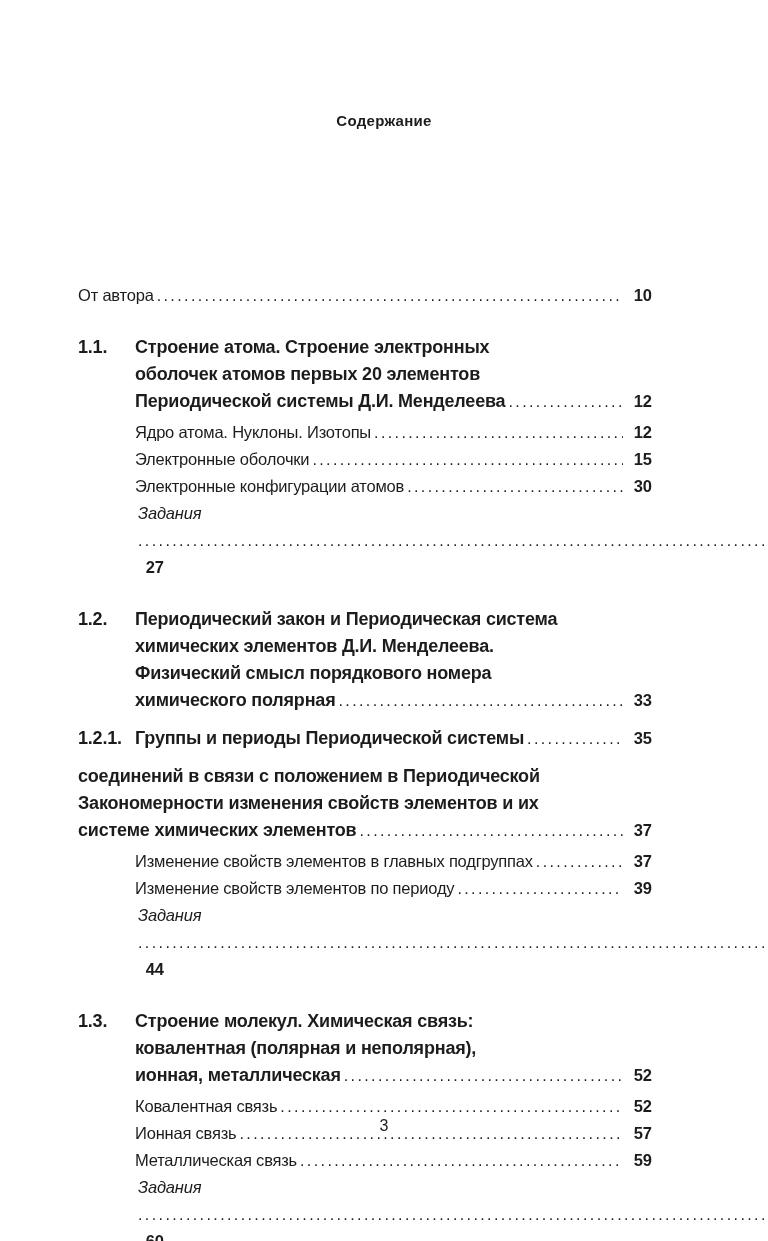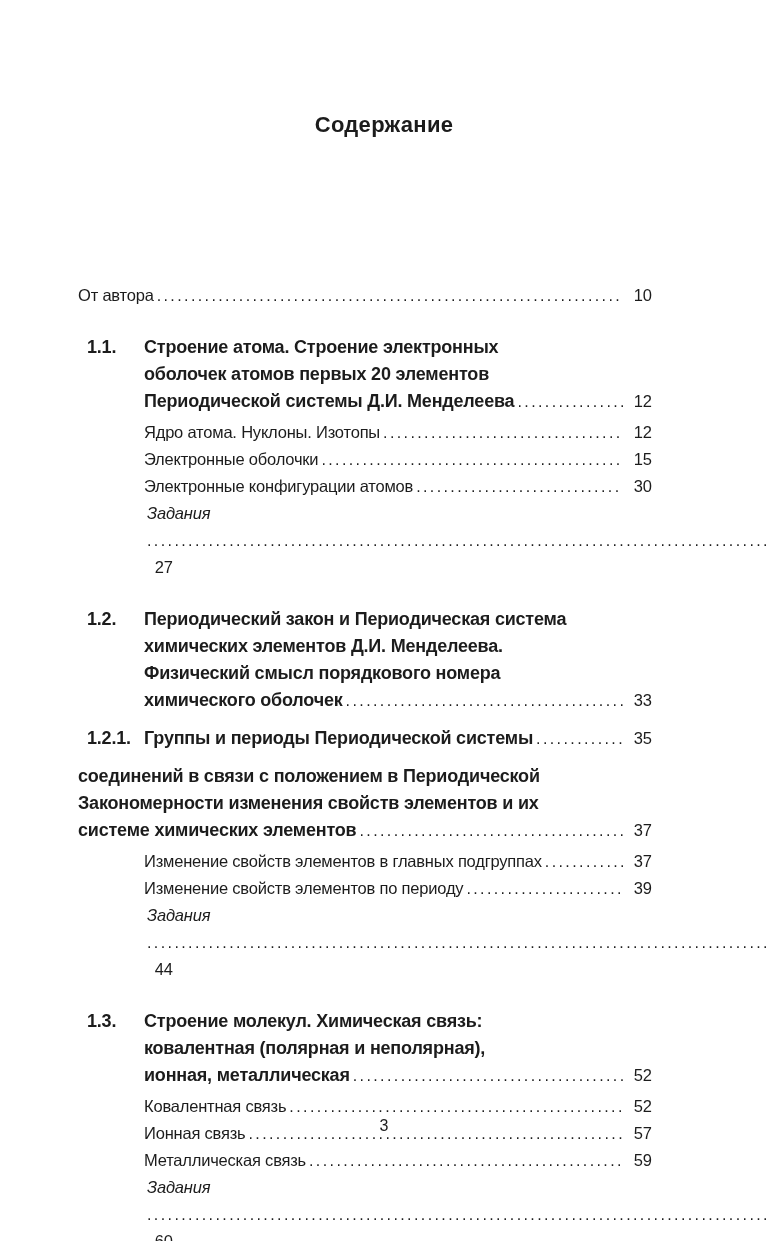--- a/index.html
+++ b/index.html
@@ -11,58 +11,58 @@
     color: #1c1c1c;
     font-family: "Liberation Sans", "DejaVu Sans", sans-serif;
     overflow: hidden;
   }
   .doc-title {
     position: absolute;
     top: 112px;
     left: 0;
     right: 0;
     text-align: center;
-    font-size: 22px;
+    font-size: 15px;
     font-weight: 700;
     letter-spacing: 0.3px;
   }
   .toc {
     position: absolute;
     top: 282px;
     left: 78px;
     width: 574px;
   }
   .entry { display: flex; }
   .entry.gap-large { margin-top: 25px; }
   .entry.gap-small { margin-top: 11px; }
   .entry.bold { font-weight: 700; font-size: 18px; margin-bottom: 4px; letter-spacing: -0.2px; }
   .entry.regular, .entry.italic { font-size: 16.5px; letter-spacing: -0.2px; align-items: center; }
   .entry.italic .line, .entry.italic .text { font-style: italic; flex-direction: column; }
-  .num { width: 57px; flex-shrink: 0; line-height: 27px; margin-left: 9px; }
+  .num { width: 57px; flex-shrink: 0; line-height: 27px; }
   .body { flex: 1; min-width: 0; }
   .line { line-height: 27px; }
   .line.last { display: flex; align-items: baseline; }
   .dots {
     flex: 1;
     overflow: hidden;
     white-space: nowrap;
     margin: 0 3px;
     font-weight: 400;
     font-style: normal;
     font-size: 16px;
   }
   .dots::after {
     content: "......................................................................................................................";
     letter-spacing: 2.4px;
   }
   .pg {
     flex-shrink: 0;
     min-width: 26px;
     text-align: right;
-    font-weight: 400;
+    font-weight: 700;
     font-style: normal;
     font-size: 16.5px;
     letter-spacing: 0;
   }
   .footer-page {
     position: absolute;
     top: 1117px;
     left: 0;
     right: 0;
     text-align: center;
@@ -137,21 +137,21 @@
           </div>
         </div>
       </div>
       <div class="entry bold gap-large">
         <div class="num">1.2.</div>
         <div class="body">
           <div class="line">Периодический закон и Периодическая система</div>
           <div class="line">химических элементов Д.И. Менделеева.</div>
           <div class="line">Физический смысл порядкового номера</div>
           <div class="line last">
-            <span class="text">химического оболочек</span>
+            <span class="text">химического полярная</span>
             <span class="dots"></span>
             <span class="pg">33</span>
           </div>
         </div>
       </div>
       <div class="entry bold gap-small">
         <div class="num">1.2.1.</div>
         <div class="body">
           <div class="line last">
             <span class="text">Группы и периоды Периодической системы</span>

